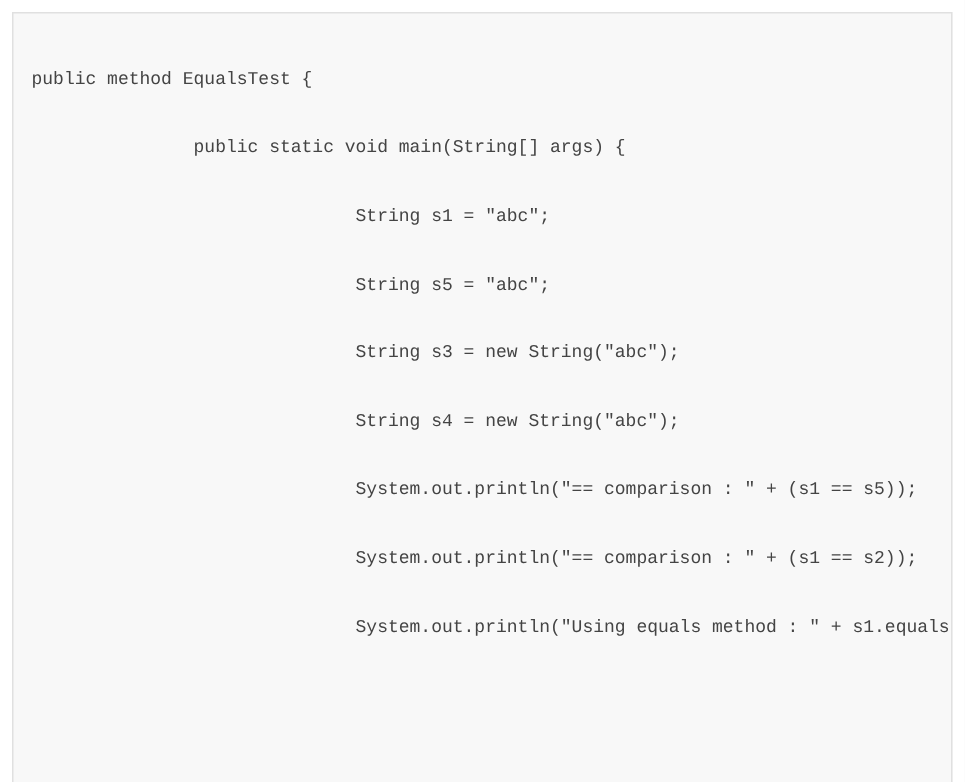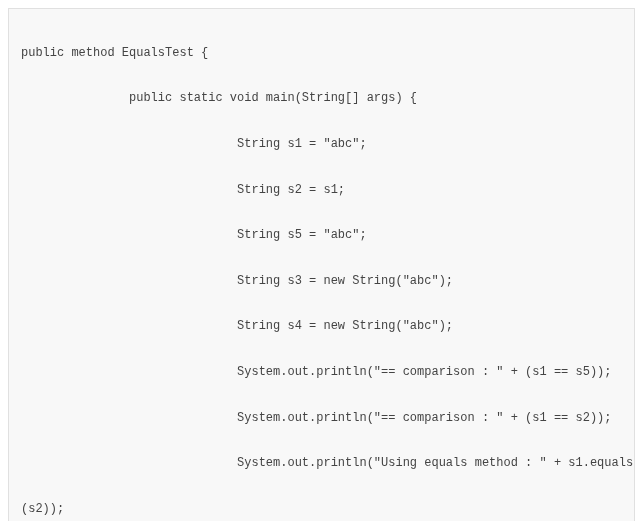--- a/index.html
+++ b/index.html
@@ -25,26 +25,24 @@
     display: block;
   }
 </style>
 </head>
 <body>
 
 <div class="code-block">
 <span class="code-line">public method EqualsTest {</span>
 <span class="code-line">               public static void main(String[] args) {</span>
 <span class="code-line">                              String s1 = "abc";</span>
-<span class="code-line">                              String s2 = s1;</span>
 <span class="code-line">                              String s5 = "abc";</span>
 <span class="code-line">                              String s3 = new String("abc");</span>
 <span class="code-line">                              String s4 = new String("abc");</span>
 <span class="code-line">                              System.out.println("== comparison : " + (s1 == s5));</span>
 <span class="code-line">                              System.out.println("== comparison : " + (s1 == s2));</span>
 <span class="code-line">                              System.out.println("Using equals method : " + s1.equals</span>
-<span class="code-line">(s2));</span>
 
 
 
 
 
 </div>
 
 </body></html>

